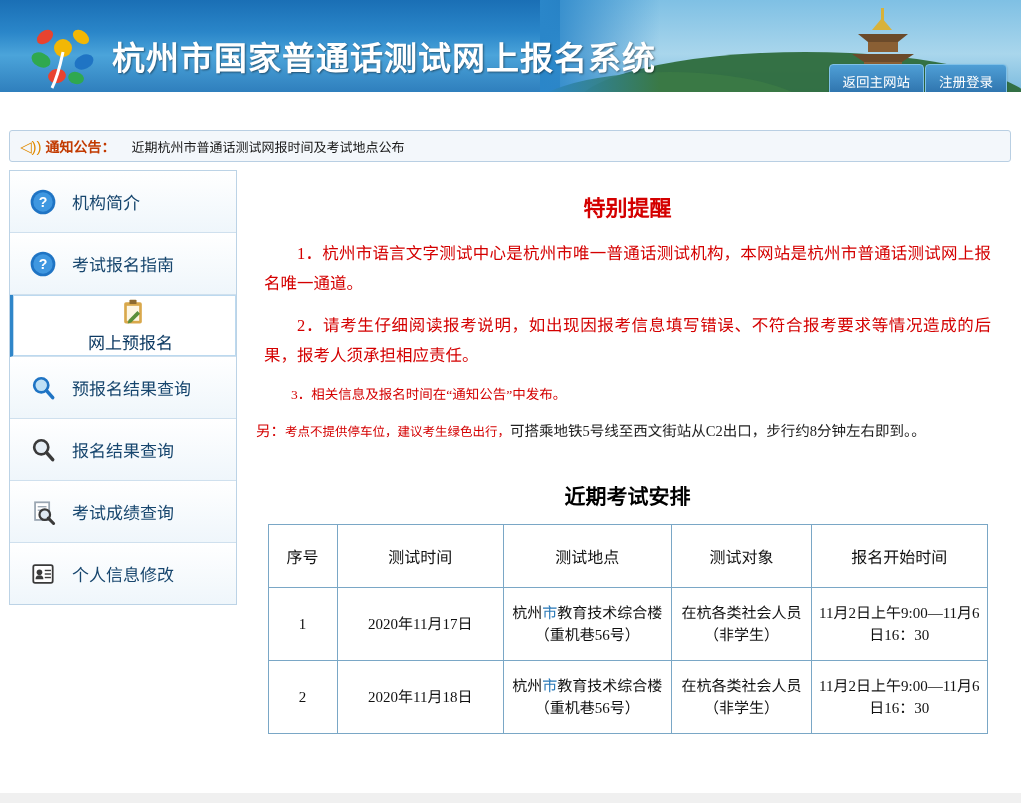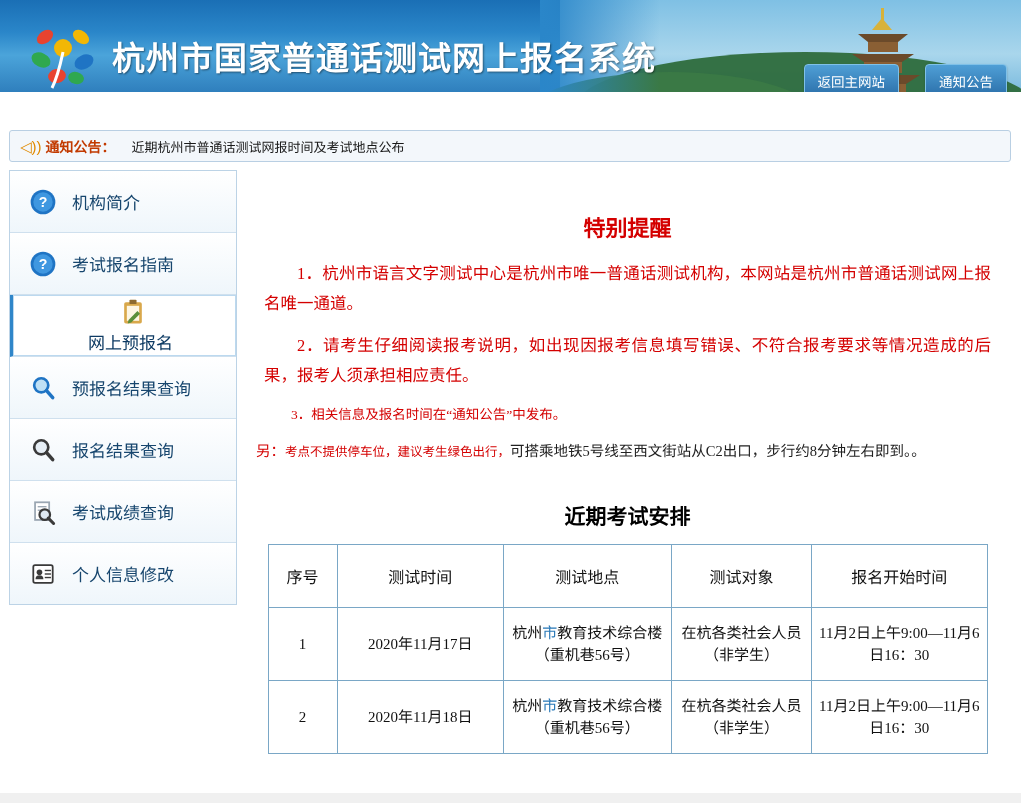--- a/index.html
+++ b/index.html
@@ -67,21 +67,21 @@
     font-weight: bold;
     letter-spacing: 1px;
     text-shadow: 1px 1px 2px rgba(0,0,0,.45);
     white-space: nowrap;
   }
 
   .hdr-btns {
     position: absolute;
     right: 14px; top: 64px;
     display: flex;
-    gap: 26px;
+    gap: 1px;
   }
   .hdr-btn {
     background: linear-gradient(to bottom, #4f9fd6 0%, #2a6ea8 100%);
     border: 1px solid #7fc1e8;
     border-radius: 4px;
     color: #ffffff;
     font-size: 13.5px;
     padding: 6px 13px;
     cursor: pointer;
     white-space: nowrap;
@@ -161,21 +161,21 @@
   .main {
     position: absolute;
     left: 246px; top: 170px;
     width: 763px;
   }
   .tip-title {
     text-align: center;
     color: #d40000;
     font-size: 22px;
     font-weight: bold;
-    margin: 40px 0 16px 0;
+    margin: 20px 0 16px 0;
     font-family: Liberation Mono, monospace;
   }
   .tip-p {
     color: #d40000;
     font-size: 16.5px;
     line-height: 30px;
     margin: 0 18px 12px 18px;
     text-indent: 2em;
     text-align: justify;
     font-family: "Liberation Serif", "DejaVu Serif", serif;
@@ -277,21 +277,21 @@
       <ellipse cx="60" cy="44" rx="10" ry="7" transform="rotate(-25 60 44)" fill="#1f74c4"></ellipse>
       <ellipse cx="33" cy="58" rx="9" ry="7" transform="rotate(-10 33 58)" fill="#e8432f"></ellipse>
       <ellipse cx="52" cy="60" rx="8" ry="6" transform="rotate(15 52 60)" fill="#2fa84f"></ellipse>
       <path d="M39 34 C 36 48, 34 58, 28 70" stroke="#ffffff" stroke-width="3" fill="none"></path>
     </svg>
 
     <div class="site-title">杭州市国家普通话测试网上报名系统</div>
 
     <div class="hdr-btns">
       <button class="hdr-btn">返回主网站</button>
-      <button class="hdr-btn">通知公告</button>
+      <button class="hdr-btn">注册登录</button>
     </div>
   </div>
 
   <div class="notice-bar">
     <span class="notice-speaker">◁))</span>
     <span class="notice-label">通知公告：</span>
     <span class="notice-text">近期杭州市普通话测试网报时间及考试地点公布</span>
   </div>
 
   <div class="sidebar">

